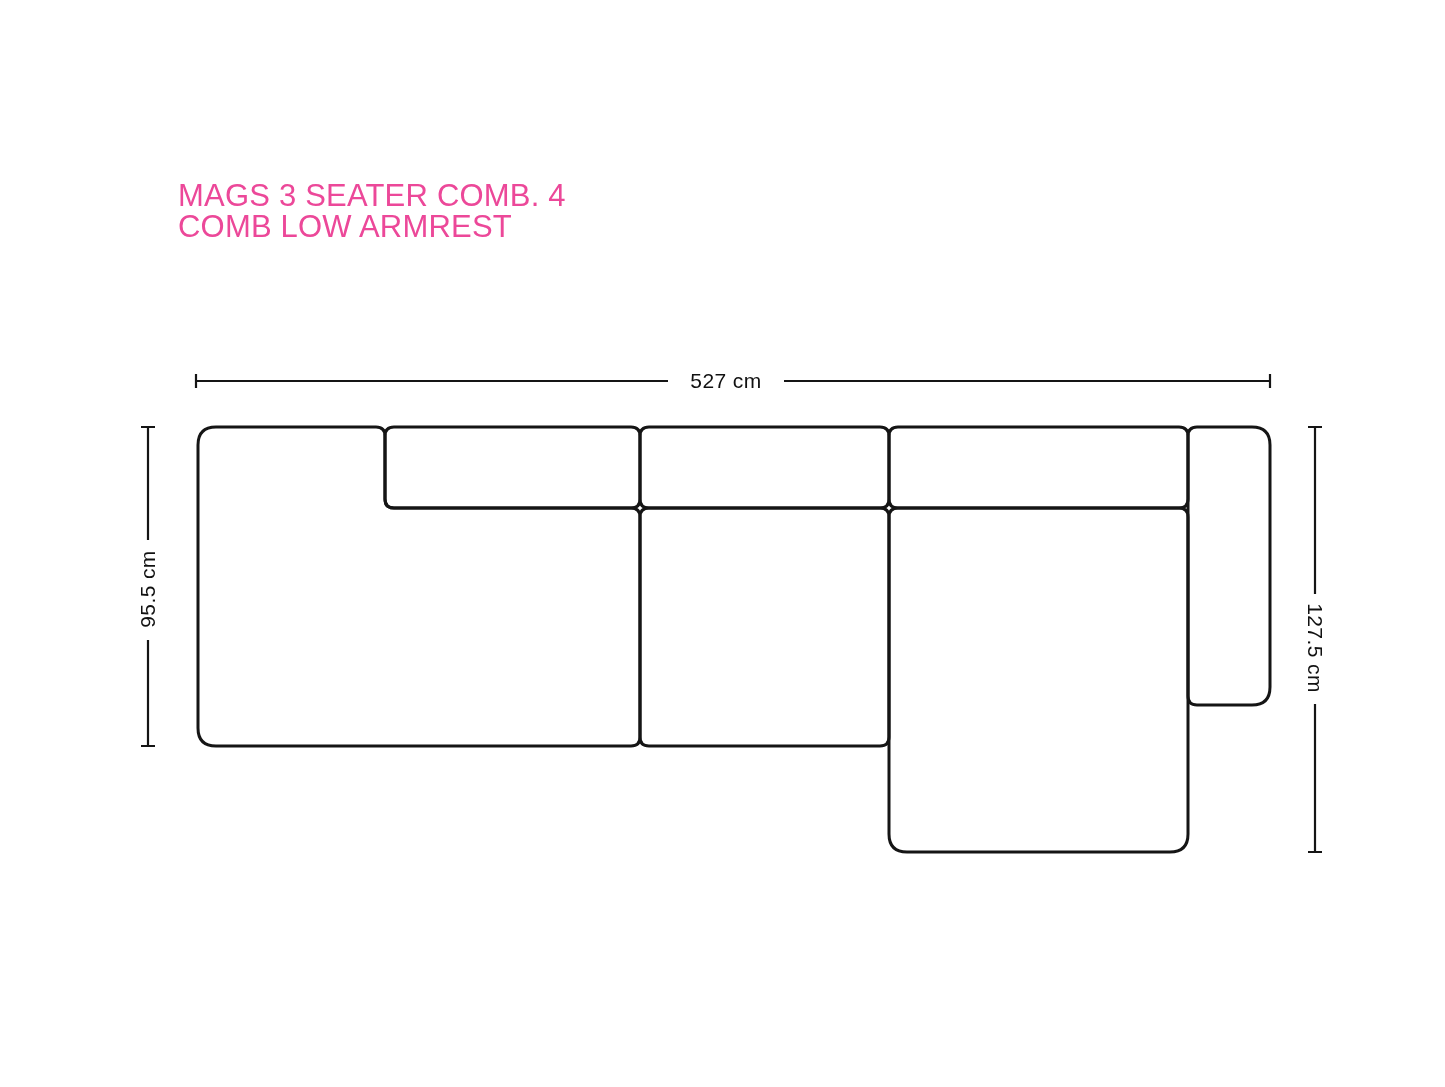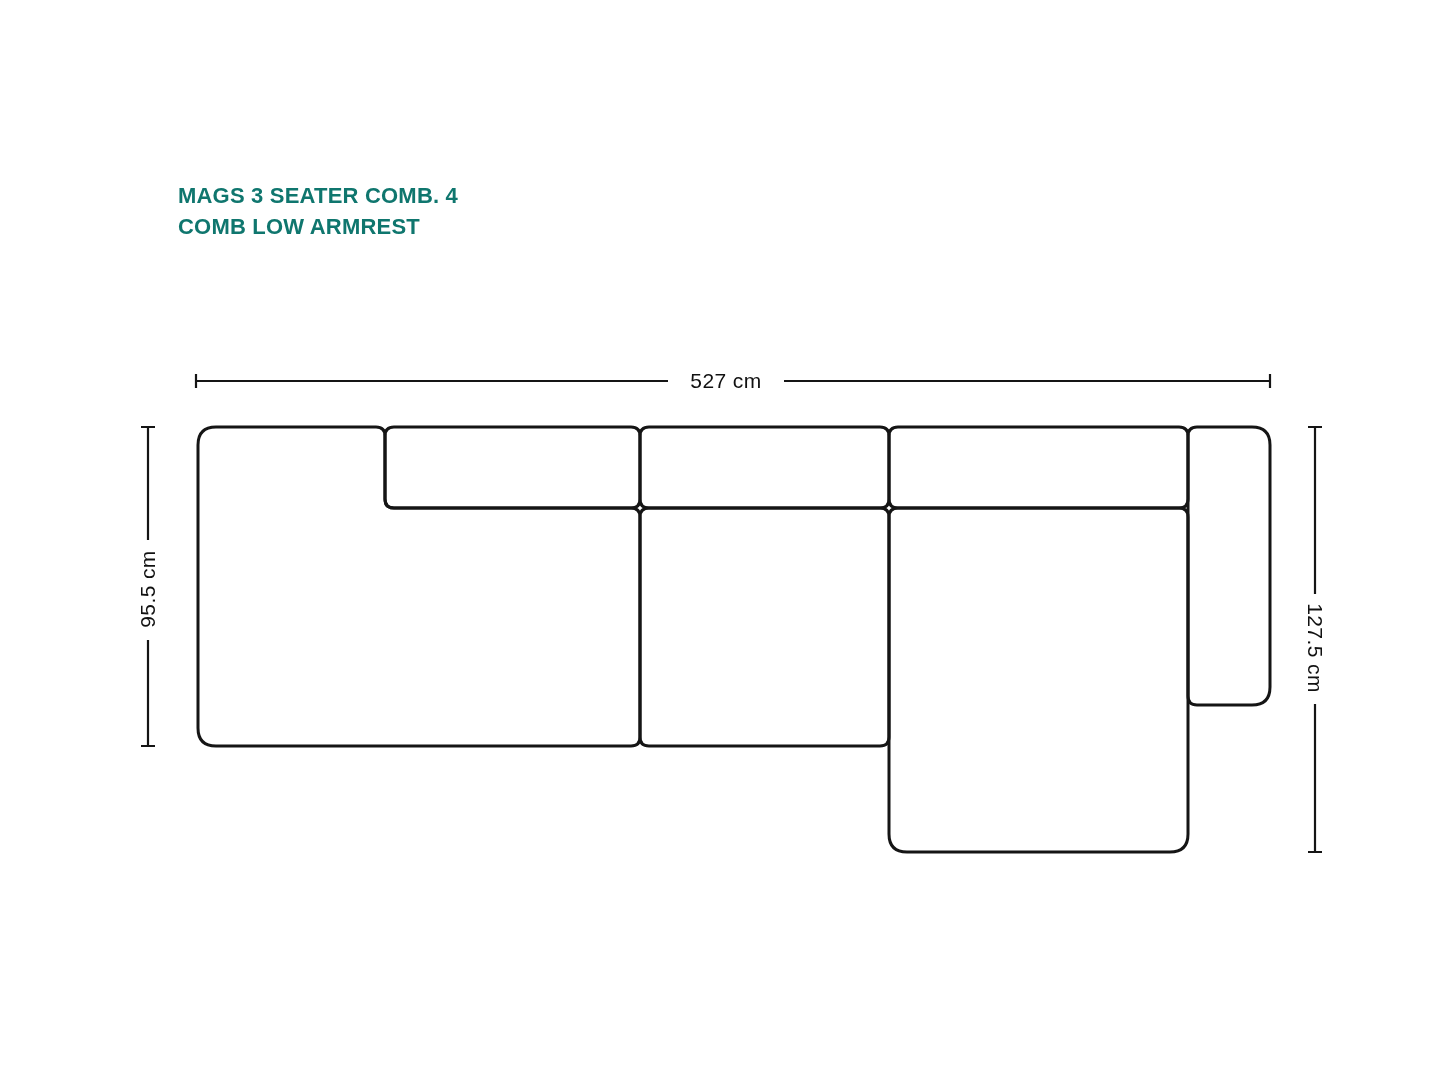--- a/index.html
+++ b/index.html
@@ -20,25 +20,25 @@
     left: 0;
     top: 0;
     width: 1445px;
     height: 1087px;
     display: block;
   }
   .title {
     position: absolute;
     left: 178px;
     top: 180px;
-    font-size: 22px;
-    font-weight: 700;
+    font-size: 31px;
+    font-weight: 400;
     line-height: 31px;
     letter-spacing: 0.2px;
-    color: #0f766e;
+    color: #ec4899;
     white-space: nowrap;
   }
   .dim-label {
     position: absolute;
     font-size: 21px;
     font-weight: 400;
     letter-spacing: 0.4px;
     color: #111111;
     white-space: nowrap;
   }

